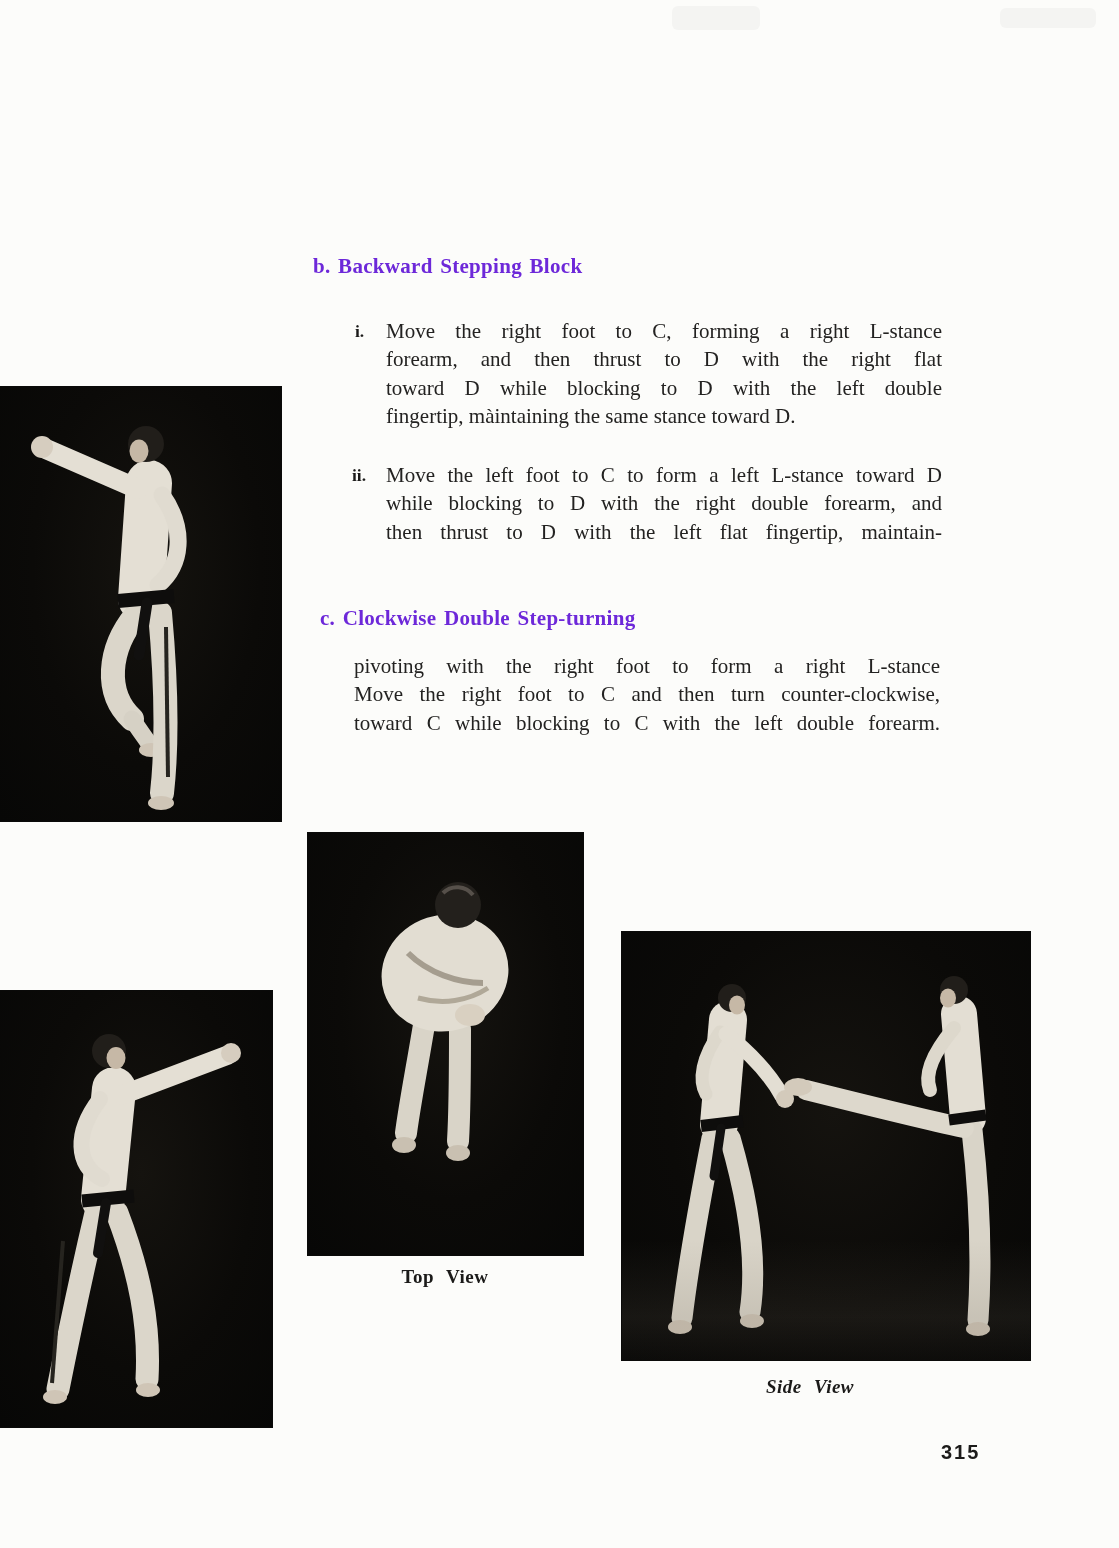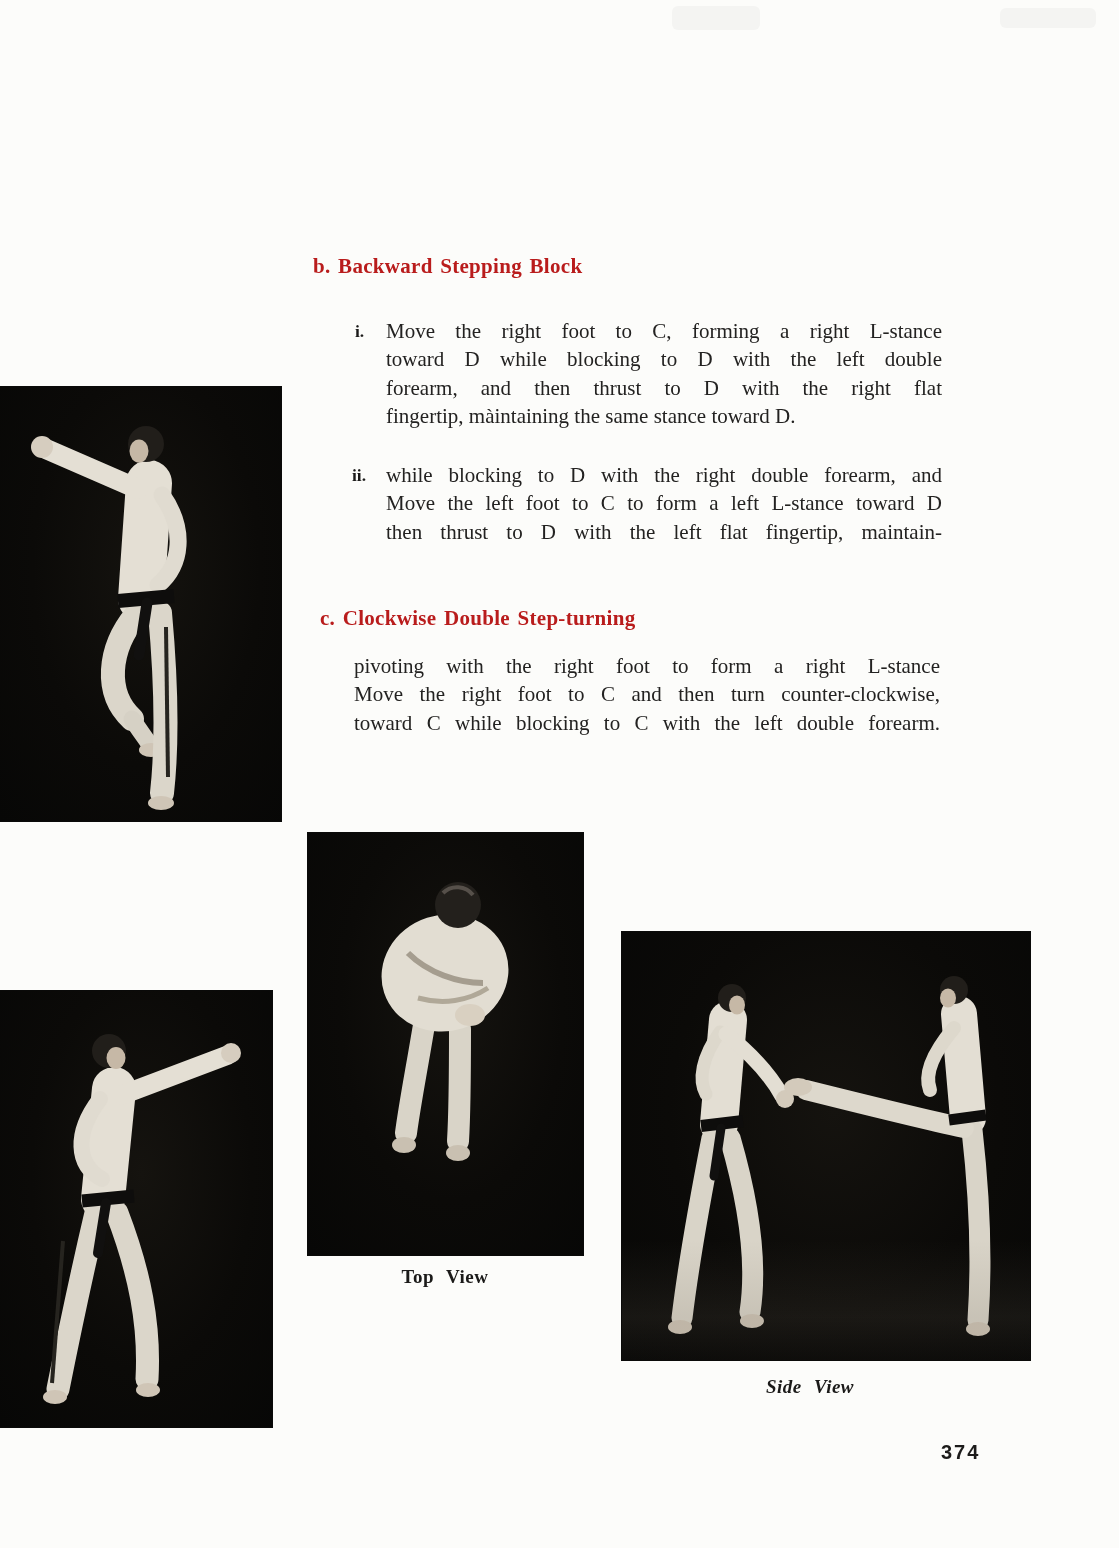--- a/index.html
+++ b/index.html
@@ -7,21 +7,21 @@
     width:1119px; height:1548px;
     background:#fcfcfa;
     font-family:"Liberation Serif","DejaVu Serif",serif;
     color:#1d1c1b;
     position:relative;
     overflow:hidden;
   }
   .smudge { position:absolute; background:#f4f4f2; border-radius:6px; }
   .heading {
     position:absolute; font-weight:700; font-size:21px;
-    letter-spacing:.3px; word-spacing:2px; color:#b91c1c;
+    letter-spacing:.3px; word-spacing:2px; color:#6d28d9;
     white-space:nowrap;
   }
   .marker {
     position:absolute; font-weight:700; font-size:17.5px;
     line-height:28.4px; color:#1b1a19;
   }
   .jtext { position:absolute; font-size:21px; color:#232221; }
   .jline { line-height:28.4px; height:28.4px; text-align:justify; text-align-last:justify; }
   .jline-last { text-align-last:left; }
   .photo {
@@ -49,29 +49,29 @@
 <body>
 
 <div class="smudge" style="left:672px; top:6px; width:88px; height:24px;"></div>
 <div class="smudge" style="left:1000px; top:8px; width:96px; height:20px;"></div>
 
 <div class="heading" style="left:313px; top:254px;">b. Backward Stepping Block</div>
 
 <div class="marker" style="left:355px; top:317px;">i.</div>
 <div class="jtext" style="left:386px; top:317px; width:556px;">
     <div class="jline">Move the right foot to C, forming a right L-stance</div>
+    <div class="jline">forearm, and then thrust to D with the right flat</div>
     <div class="jline">toward D while blocking to D with the left double</div>
-    <div class="jline">forearm, and then thrust to D with the right flat</div>
     <div class="jline jline-last">fingertip, màintaining the same stance toward D.</div>
   </div>
 
 <div class="marker" style="left:352px; top:461px;">ii.</div>
 <div class="jtext" style="left:386px; top:461px; width:556px;">
+    <div class="jline">Move the left foot to C to form a left L-stance toward D</div>
     <div class="jline">while blocking to D with the right double forearm, and</div>
-    <div class="jline">Move the left foot to C to form a left L-stance toward D</div>
     <div class="jline">then thrust to D with the left flat fingertip, maintain-</div>
   </div>
 
 <div class="heading" style="left:320px; top:606px;">c. Clockwise Double Step-turning</div>
 <div class="jtext" style="left:354px; top:652px; width:586px;">
     <div class="jline">pivoting with the right foot to form a right L-stance</div>
     <div class="jline">Move the right foot to C and then turn counter-clockwise,</div>
     <div class="jline">toward C while blocking to C with the left double forearm.</div>
   </div>
 
@@ -150,13 +150,13 @@
     <path d="M342,196 C296,186 240,172 184,158" stroke="#ddd8cc" stroke-width="20" stroke-linecap="round" fill="none"></path>
     <ellipse cx="176" cy="155" rx="14" ry="9" fill="#d3cabb"></ellipse>
     <path d="M327,188 L364,183" stroke="#0e0d0c" stroke-width="11" stroke-linecap="butt" fill="none"></path>
     <circle cx="332" cy="58" r="14" fill="#211e1a"></circle>
     <ellipse cx="326" cy="66" rx="8" ry="9.5" fill="#c6b8a6"></ellipse>
   </svg>
 </div>
 
 <div class="caption" style="left:445px; top:1266px;">Top View</div>
 <div class="caption" style="left:810px; top:1376px;font-style:italic;">Side View</div>
-<div class="page-number" style="left:941px; top:1441px;">374</div>
+<div class="page-number" style="left:941px; top:1441px;">315</div>
 
 </body></html>

